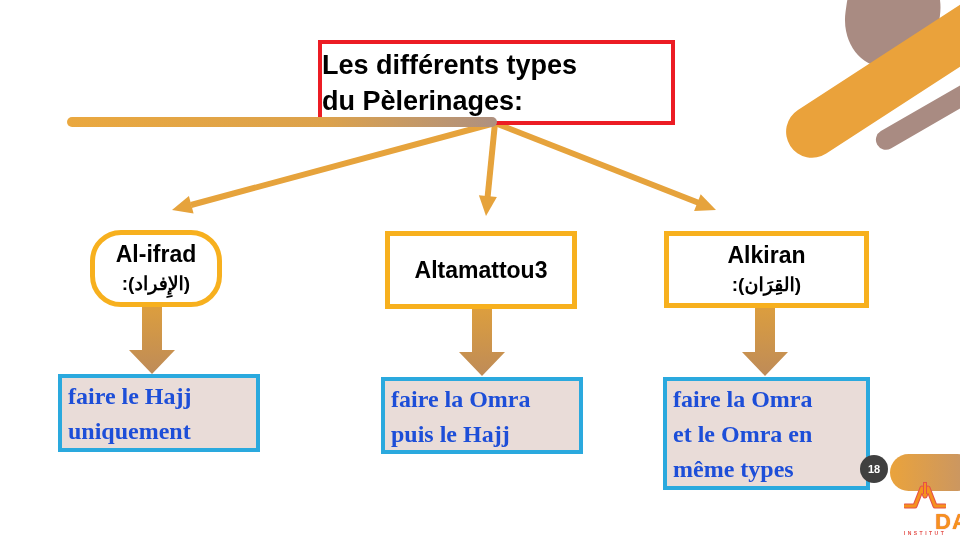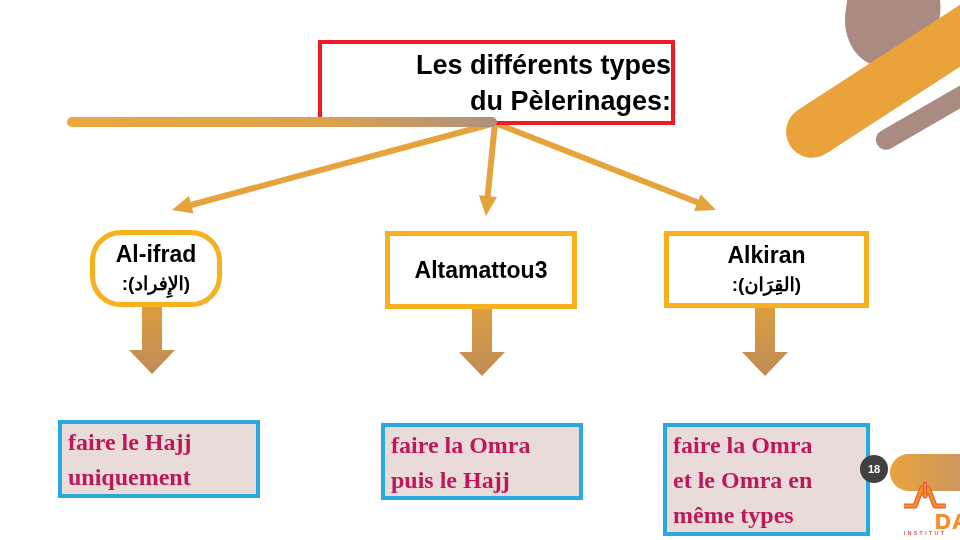--- a/index.html
+++ b/index.html
@@ -24,21 +24,21 @@
   
   .hbar{
     position:absolute;left:67px;top:117px;width:430px;height:10px;
     border-radius:5px;z-index:3;
     background:linear-gradient(to right,#EAA83F 0%,#DCA24C 60%,#AE9080 100%);
   }
   
   .title-box{
     position:absolute;left:318px;top:40px;width:349px;height:77px;
     border:4px solid var(--red);background:#ffffff;z-index:2;
-    display:flex;flex-direction:column;justify-content:center;align-items:flex-end;
+    display:flex;flex-direction:column;justify-content:center;align-items:flex-start;
   }
   .title-box .line{
     font-size:27px;font-weight:bold;color:#000;line-height:36px;white-space:nowrap;
   }
   
   .connectors{position:absolute;left:0;top:0;z-index:1;}
   
   .type-box{
     position:absolute;border:5px solid var(--gold);background:#fff;z-index:2;
     display:flex;flex-direction:column;justify-content:center;align-items:center;
@@ -49,21 +49,21 @@
     font-size:19px;font-weight:bold;color:#000;line-height:30px;direction:rtl;
     font-family:Liberation Sans, sans-serif;
   }
   #type-0{left:90px;top:230px;width:122px;height:67px;border-radius:31px;}
   #type-1{left:385px;top:231px;width:182px;height:68px;}
   #type-2{left:664px;top:231px;width:195px;height:67px;}
   
   .desc-box{
     position:absolute;border:4px solid var(--cyan);background:var(--descbg);z-index:2;
     font-family:"Liberation Serif","DejaVu Serif",serif;font-weight:bold;
-    font-size:24px;color:#be185d;line-height:35px;padding:1px 6px;margin-top:46px;
+    font-size:24px;color:#1d4ed8;line-height:35px;padding:1px 6px;
   }
   #desc-0{left:58px;top:374px;width:182px;height:68px;}
   #desc-1{left:381px;top:377px;width:182px;height:67px;}
   #desc-2{left:663px;top:377px;width:187px;height:103px;}
   
   .page-badge{
     position:absolute;left:860px;top:455px;width:28px;height:28px;border-radius:50%;
     background:#404040;color:#fff;font-size:11px;font-weight:bold;
     display:flex;align-items:center;justify-content:center;z-index:4;
   }

